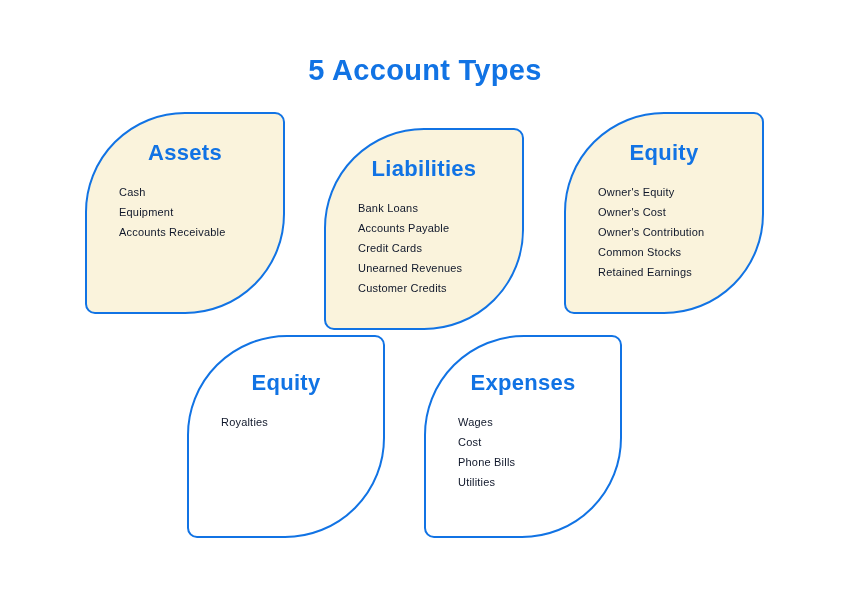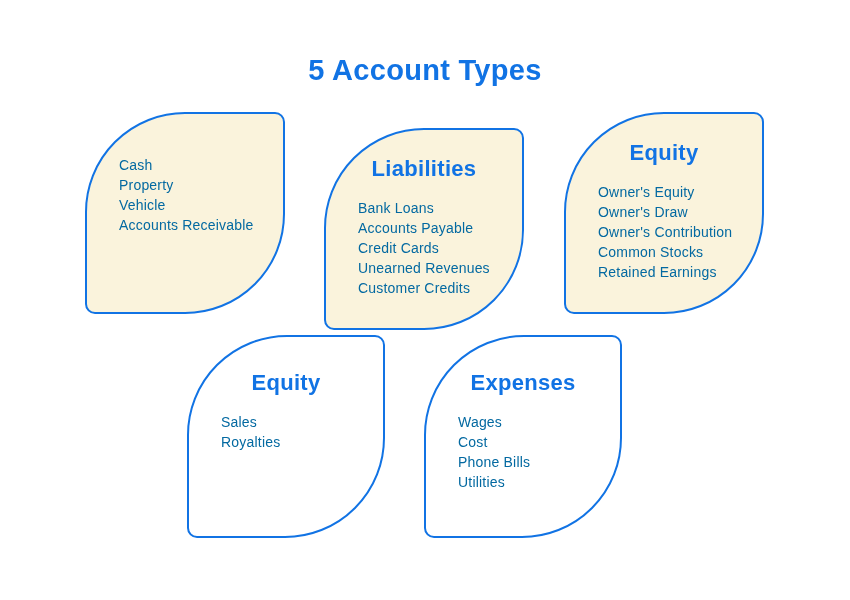--- a/index.html
+++ b/index.html
@@ -41,68 +41,67 @@
     font-size: 22px;
     font-weight: bold;
     line-height: 27px;
     letter-spacing: 0.3px;
     color: #1173E4;
   }
   .card-items {
     list-style: none;
     margin-top: 16px;
     padding-left: 32px;
-    font-size: 14px;
+    font-size: 11px;
     line-height: 20px;
     letter-spacing: 0.2px;
-    color: #0369a1;
+    color: #0f172a;
   }
 </style>
 </head>
 <body>
 
 <div class="canvas">
 
   <h1 class="page-title">5 Account Types</h1>
 
   <div class="leaf cream card-assets">
+    <h2 class="card-title">Assets</h2>
     <ul class="card-items">
       <li>Cash</li>
-      <li>Property</li>
-      <li>Vehicle</li>
+      <li>Equipment</li>
       <li>Accounts Receivable</li>
     </ul>
   </div>
 
   <div class="leaf cream card-liabilities">
     <h2 class="card-title">Liabilities</h2>
     <ul class="card-items">
       <li>Bank Loans</li>
       <li>Accounts Payable</li>
       <li>Credit Cards</li>
       <li>Unearned Revenues</li>
       <li>Customer Credits</li>
     </ul>
   </div>
 
   <div class="leaf cream card-equity">
     <h2 class="card-title">Equity</h2>
     <ul class="card-items">
       <li>Owner's Equity</li>
-      <li>Owner's Draw</li>
+      <li>Owner's Cost</li>
       <li>Owner's Contribution</li>
       <li>Common Stocks</li>
       <li>Retained Earnings</li>
     </ul>
   </div>
 
   <div class="leaf white row2 card-revenue">
     <h2 class="card-title">Equity</h2>
     <ul class="card-items">
-      <li>Sales</li>
       <li>Royalties</li>
     </ul>
   </div>
 
   <div class="leaf white row2 card-expenses">
     <h2 class="card-title">Expenses</h2>
     <ul class="card-items">
       <li>Wages</li>
       <li>Cost</li>
       <li>Phone Bills</li>

